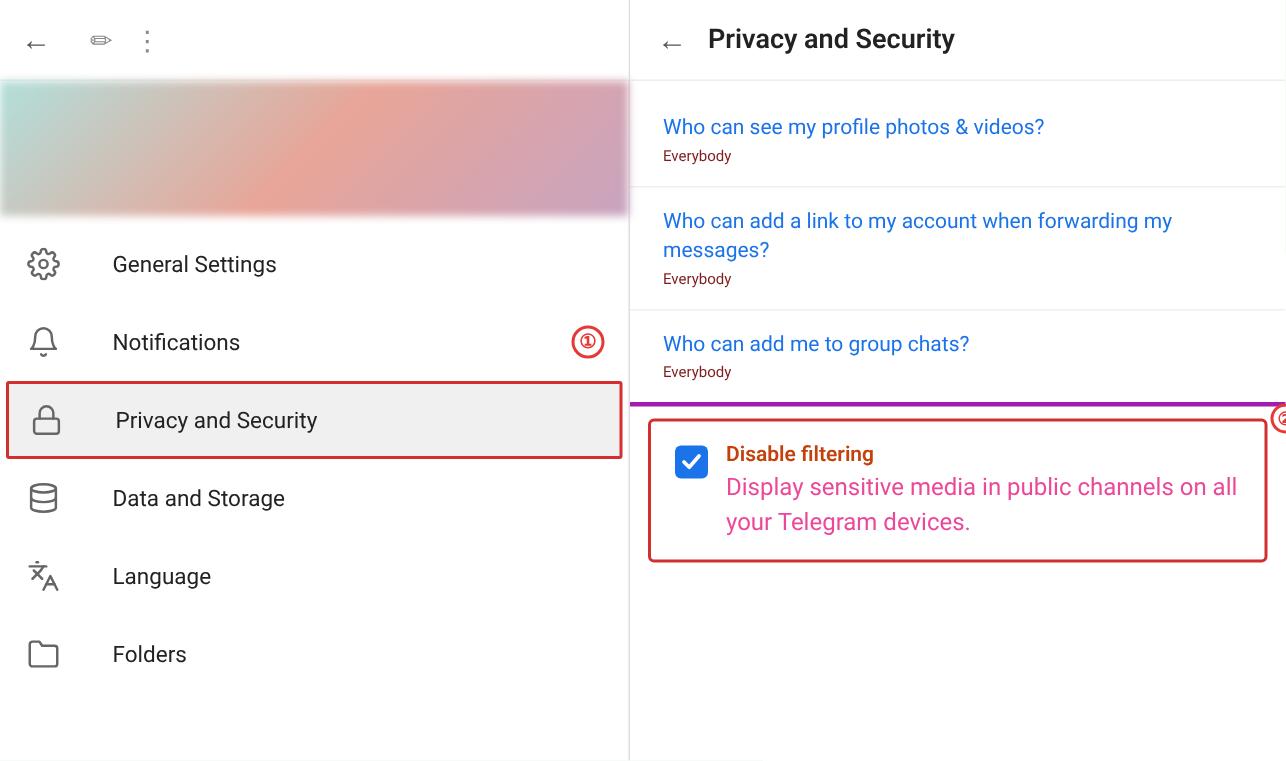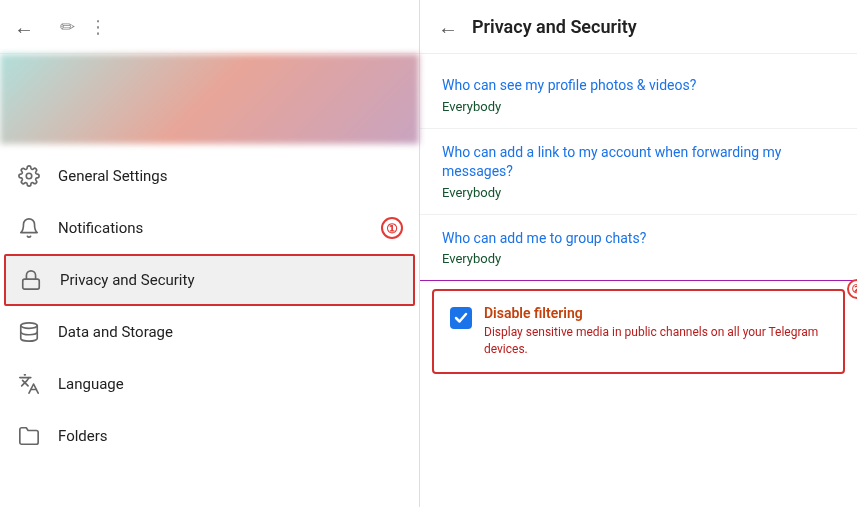--- a/index.html
+++ b/index.html
@@ -68,20 +68,21 @@
       padding: 6px 0;
     }
 
     .nav-item {
       display: flex;
       align-items: center;
       padding: 13px 16px;
       cursor: pointer;
       position: relative;
       background: transparent;
+      gap: 17px;
     }
 
     .nav-item.active {
       background: #f0f0f0;
       border: 2px solid #d32f2f;
       border-radius: 2px;
       margin: 0 4px;
       padding: 11px 12px;
     }
 
@@ -160,22 +161,22 @@
     }
 
     .setting-row .row-title {
       font-size: 14px;
       color: #1a73e8;
       line-height: 1.4;
       margin-bottom: 3px;
     }
 
     .setting-row .row-value {
-      font-size: 13px;
-      color: #14532d;
+      font-size: 10px;
+      color: #7f1d1d;
     }
 
     .sensitive-section {
       margin: 8px 12px;
       border: 2px solid #d32f2f;
       border-radius: 4px;
       padding: 14px 16px;
     }
 
     .sensitive-title {
@@ -209,22 +210,22 @@
     }
 
     .sensitive-text .label {
       font-size: 14px;
       font-weight: 600;
       color: #c2410c;
       margin-bottom: 3px;
     }
 
     .sensitive-text .desc {
-      font-size: 12px;
-      color: #b91c1c;
+      font-size: 16px;
+      color: #ec4899;
       line-height: 1.4;
     }
 
     
     .annot-circle {
       width: 20px;
       height: 20px;
       border-radius: 50%;
       border: 2px solid #e53935;
       color: #e53935;
@@ -342,21 +343,21 @@
     <div class="setting-row">
       <div class="row-title">Who can see my profile photos &amp; videos?</div>
       <div class="row-value">Everybody</div>
     </div>
 
     <div class="setting-row">
       <div class="row-title">Who can add a link to my account when forwarding my messages?</div>
       <div class="row-value">Everybody</div>
     </div>
 
-    <div class="setting-row" style="border-bottom: 1px solid #a21caf; margin-bottom: 8px;">
+    <div class="setting-row" style="border-bottom: 3px solid #a21caf; margin-bottom: 8px;">
       <div class="row-title">Who can add me to group chats?</div>
       <div class="row-value">Everybody</div>
     </div>
 
     <div style="position: relative;">
       <div class="sensitive-section">
         <div class="sensitive-row">
           <div class="checkbox-wrap">
             <svg viewBox="0 0 14 14" fill="none" stroke="white" stroke-width="2.5" stroke-linecap="round" stroke-linejoin="round">
               <polyline points="2,7 5.5,10.5 12,3"></polyline>

